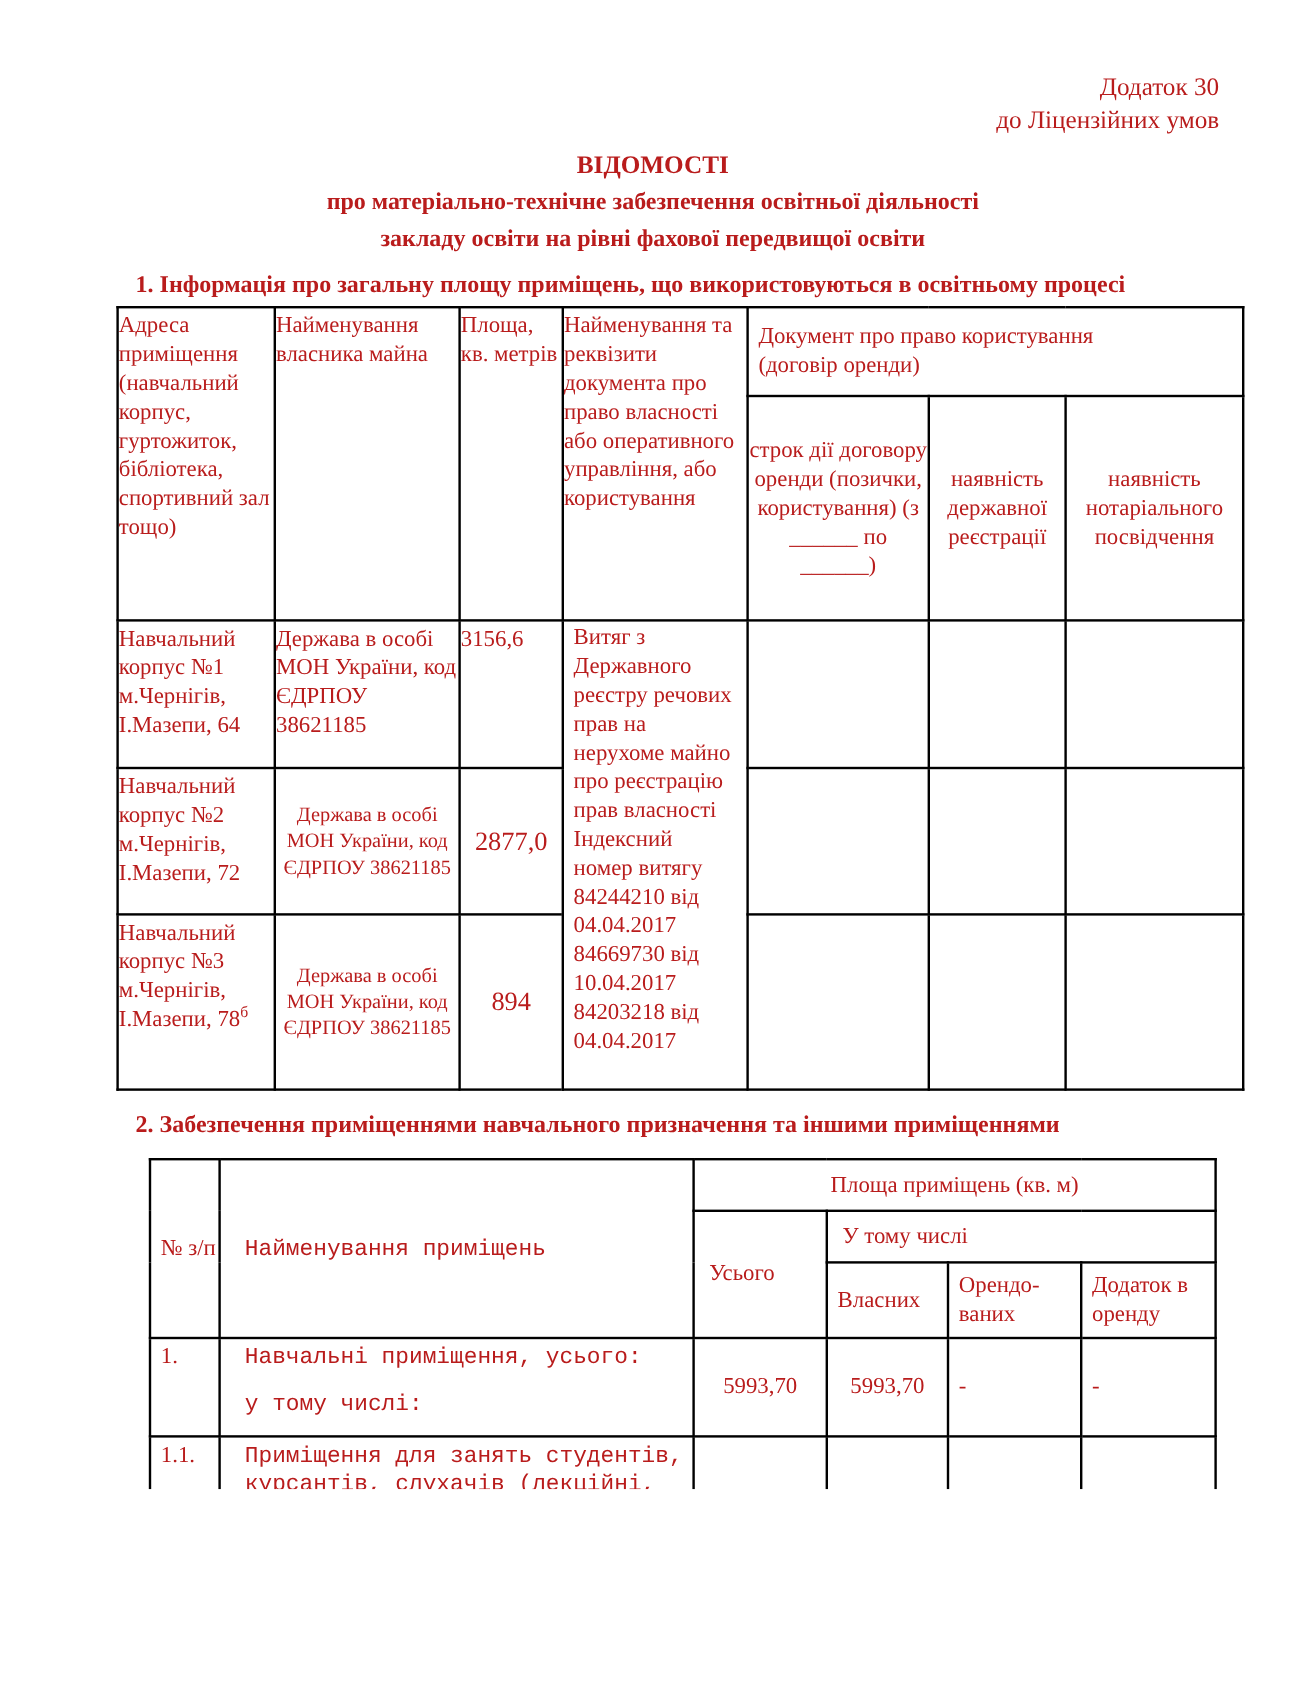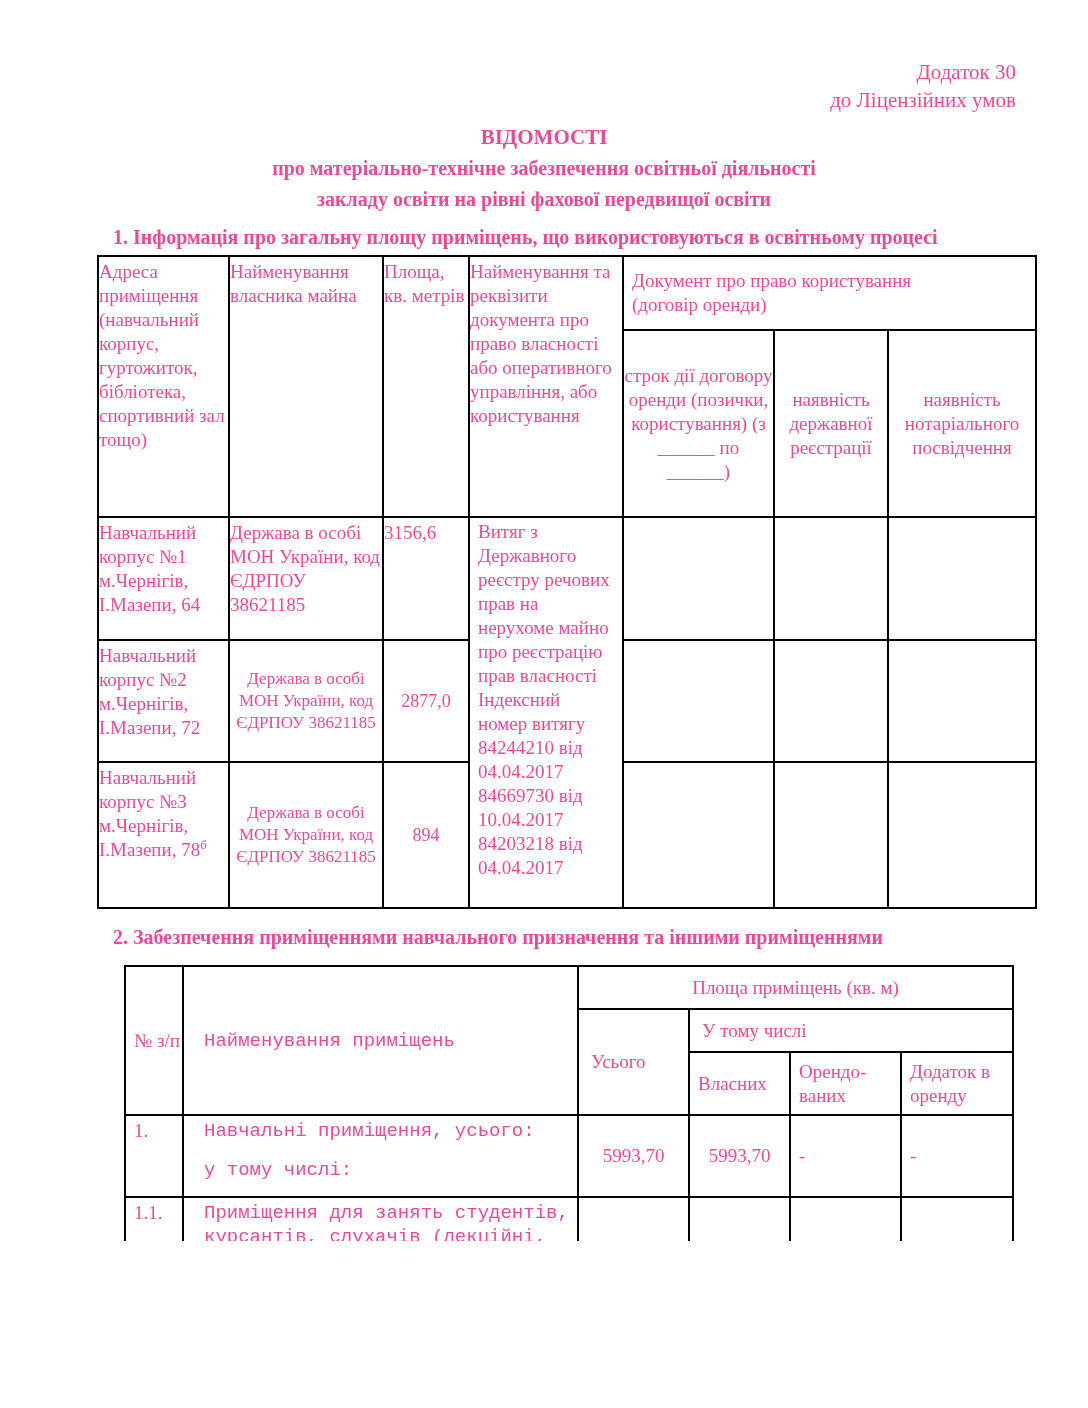--- a/index.html
+++ b/index.html
@@ -2,21 +2,21 @@
 <html lang="uk"><head>
 <meta charset="utf-8">
 <style>
   html, body { margin:0; padding:0; background:#ffffff; }
   .page {
     position: relative;
     width: 1088px;
     height: 1241px;
     background: #ffffff;
     font-family: "Liberation Serif", "DejaVu Serif", serif;
-    color: #ec4899;
+    color: #b91c1c;
     overflow: hidden;
   }
   .annex {
     position: absolute;
     top: 58px;
     right: 72px;
     text-align: right;
     font-size: 21px;
     line-height: 28px;
   }
@@ -54,21 +54,21 @@
     line-height: 24px;
     padding: 3px 0;
     vertical-align: top;
     text-align: left;
     overflow: hidden;
   }
   #table2 { border-bottom: 3px solid #000; }
   .c  { text-align: center; margin-left: 28px; }
   .vm { vertical-align: middle; }
   .small { font-size: 17px; line-height: 22px; }
-  .big   { font-size: 18px; }
+  .big   { font-size: 22px; }
   .pl8  { padding-left: 8px; }
   .pl12 { padding-left: 12px; }
   .pl20 { padding-left: 20px; font-family: Liberation Mono, monospace; }
   .usage-th { padding: 12px 8px; }
   .doc-cell { padding: 2px 8px 2px 8px; }
   sup.bld {
     font-size: 13px;
     line-height: 0;
     vertical-align: super;
   }

